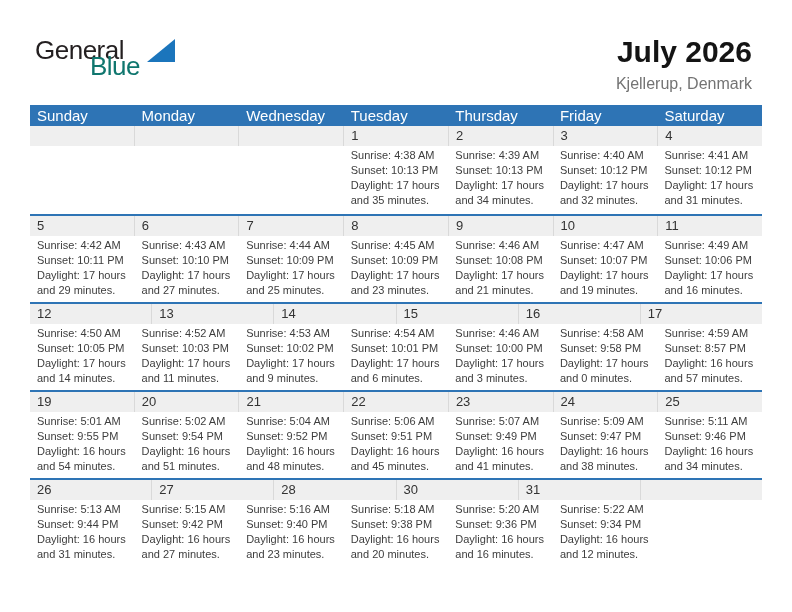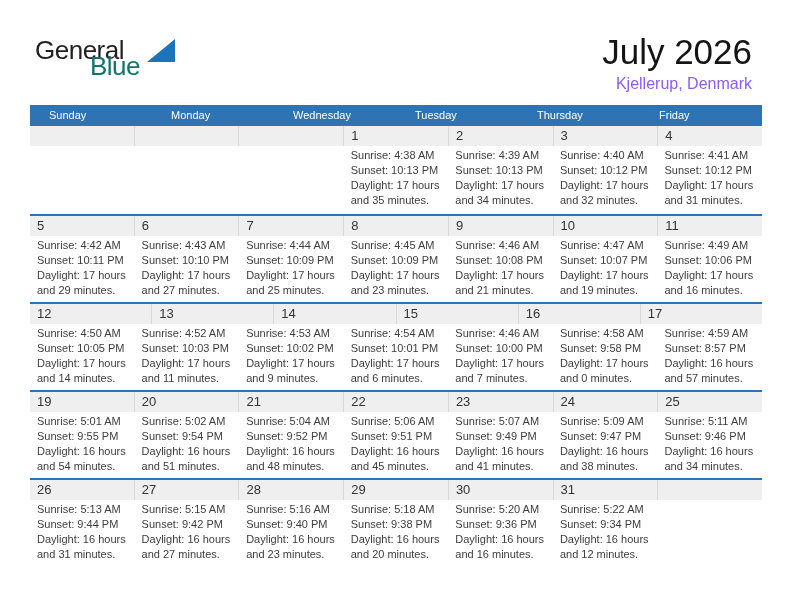--- a/index.html
+++ b/index.html
@@ -20,31 +20,31 @@
     font-size: 26px; color: #231f20; letter-spacing: -0.5px; line-height: 24px;
   }
   .logo-triangle { margin-left: -3px; display: block; }
   .logo-blue {
     font-size: 26px; color: #0f766e; letter-spacing: -0.5px;
     margin-left: 55px; margin-top: -9px; line-height: 26px;
   }
 
   
   .title-block { position: absolute; right: 40px; top: 36px; text-align: right; }
-  .page-title { font-size: 35px; color: #141414; font-weight: 400; line-height: 32px; }
-  .page-subtitle { font-size: 16px; color: #8b5cf6; margin-top: 7px; }
+  .page-title { font-size: 30px; color: #141414; font-weight: 700; line-height: 32px; }
+  .page-subtitle { font-size: 16px; color: #737373; margin-top: 7px; }
 
   
   .calendar { position: absolute; left: 30px; top: 105px; width: 732px; }
   .cal-header {
     display: flex; height: 21px; background: #2e74b5;
   }
   .hcell {
-    flex: 1 1 0; color: #ffffff; font-size: 11px; line-height: 21px;
-    padding-left: 19px; white-space: nowrap; overflow: hidden;
+    flex: 1 1 0; color: #ffffff; font-size: 15px; line-height: 21px;
+    padding-left: 7px; white-space: nowrap; overflow: hidden;
   }
   .week { height: 88px; background: #ffffff; }
   .week.bordered { border-top: 2px solid #2e74b5; }
   .strip { display: flex; height: 20px; background: #efefef; }
   .scell {
     flex: 1 1 0; font-size: 13px; color: #333333; line-height: 19px;
     padding-left: 7px;
   }
   .scell + .scell { border-left: 1px solid #d9d9d9; }
   .details { display: flex; }
@@ -74,20 +74,21 @@
   </div>
 
   <div class="calendar">
     <div class="cal-header" id="cal-header">
         <div class="hcell">Sunday</div>
         <div class="hcell">Monday</div>
         <div class="hcell">Wednesday</div>
         <div class="hcell">Tuesday</div>
         <div class="hcell">Thursday</div>
         <div class="hcell">Friday</div>
+        <div class="hcell">Saturday</div>
       </div>
     <div id="cal-weeks">
         <div class="week">
           <div class="strip">
             <div class="scell"></div>
             <div class="scell"></div>
             <div class="scell"></div>
             <div class="scell">1</div>
             <div class="scell">2</div>
             <div class="scell">3</div>
@@ -209,21 +210,21 @@
             <div class="dcell">
               <div>Sunrise: 4:54 AM</div>
               <div>Sunset: 10:01 PM</div>
               <div>Daylight: 17 hours</div>
               <div>and 6 minutes.</div>
             </div>
             <div class="dcell">
               <div>Sunrise: 4:46 AM</div>
               <div>Sunset: 10:00 PM</div>
               <div>Daylight: 17 hours</div>
-              <div>and 7 minutes.</div>
+              <div>and 3 minutes.</div>
             </div>
             <div class="dcell">
               <div>Sunrise: 4:58 AM</div>
               <div>Sunset: 9:58 PM</div>
               <div>Daylight: 17 hours</div>
               <div>and 0 minutes.</div>
             </div>
             <div class="dcell">
               <div>Sunrise: 4:59 AM</div>
               <div>Sunset: 8:57 PM</div>
@@ -285,21 +286,20 @@
               <div>Daylight: 16 hours</div>
               <div>and 34 minutes.</div>
             </div>
           </div>
         </div>
         <div class="week bordered">
           <div class="strip">
             <div class="scell">26</div>
             <div class="scell">27</div>
             <div class="scell">28</div>
-            <div class="scell">29</div>
             <div class="scell">30</div>
             <div class="scell">31</div>
             <div class="scell"></div>
           </div>
           <div class="details">
             <div class="dcell">
               <div>Sunrise: 5:13 AM</div>
               <div>Sunset: 9:44 PM</div>
               <div>Daylight: 16 hours</div>
               <div>and 31 minutes.</div>

